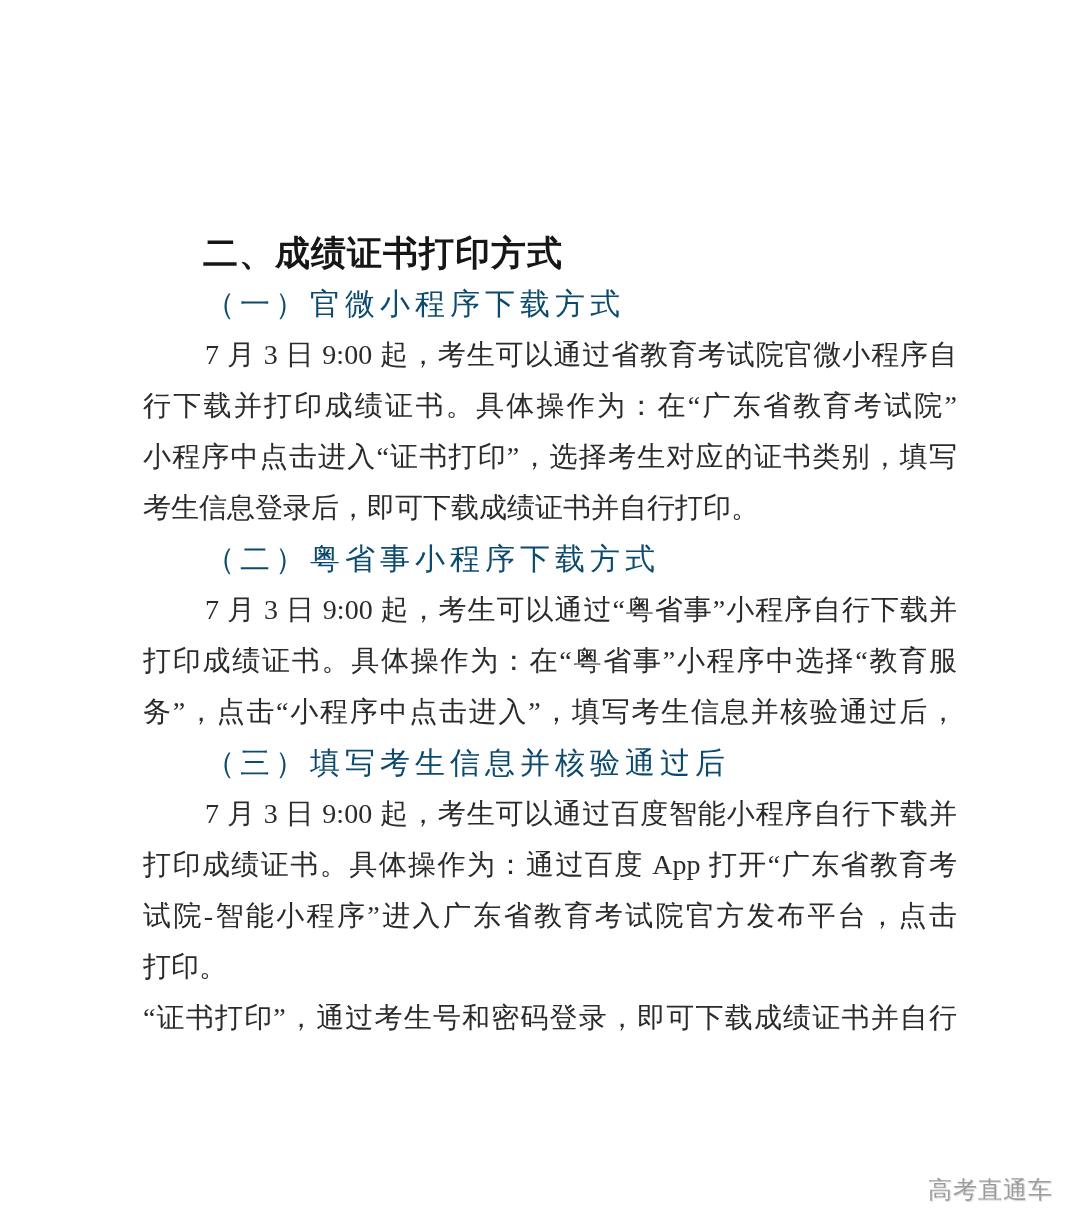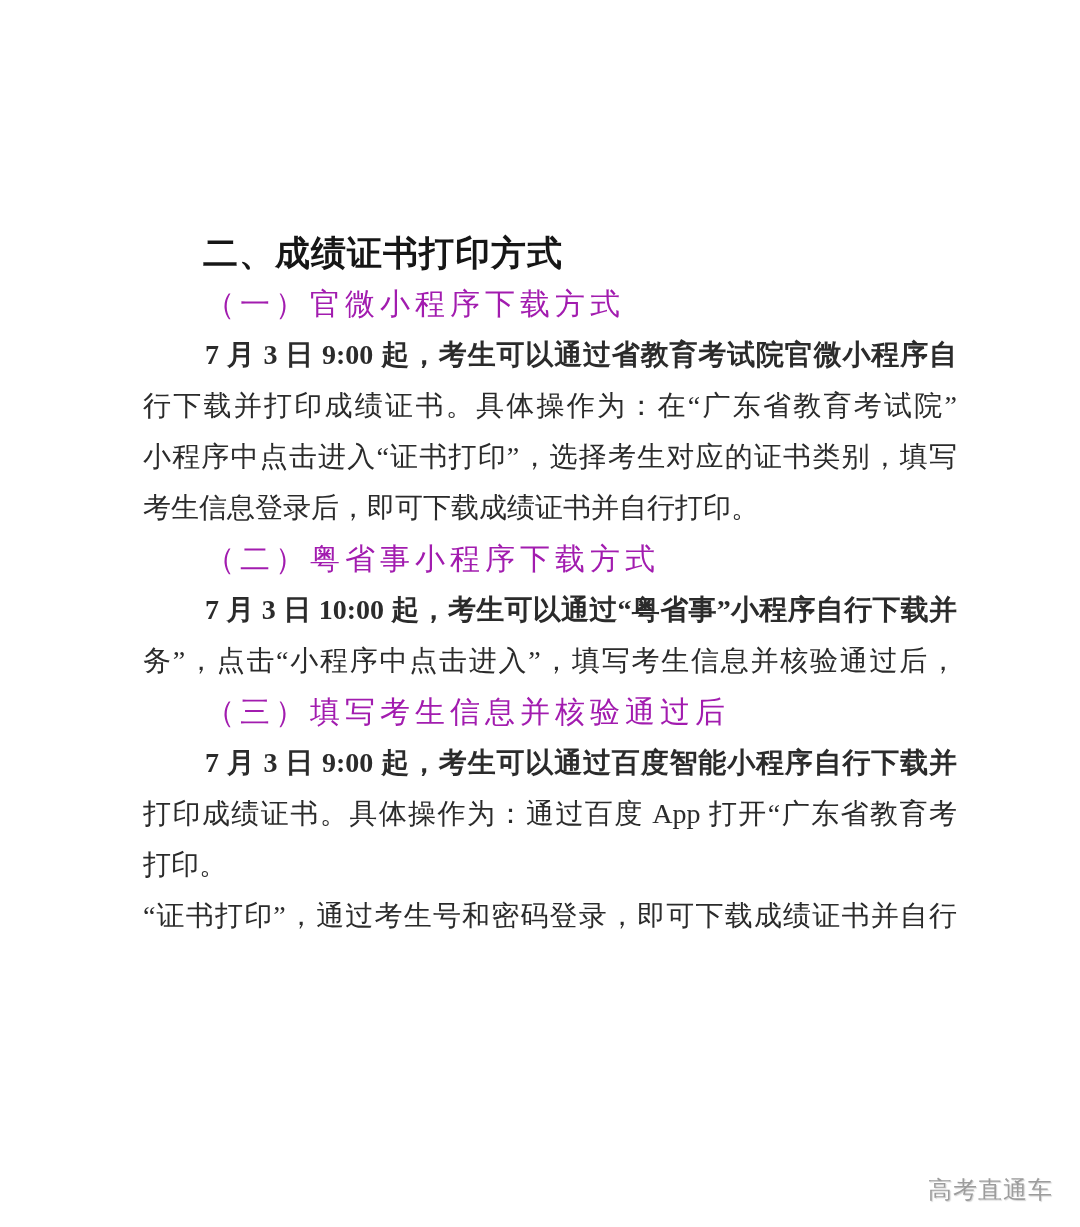--- a/index.html
+++ b/index.html
@@ -35,33 +35,32 @@
     text-align: left;
   }
   .stretch {
     
     text-align: justify;
     text-align-last: justify;
     text-justify: inter-character;
   }
   .indent {
     text-indent: 62px;
-    font-weight: bold;
   }
   .title {
     font-family: "Liberation Sans", "DejaVu Sans", sans-serif;
     font-weight: 700;
     font-size: 35px;
     color: #161616;
     text-indent: 60px;
     letter-spacing: 1px;
   }
   .subhead {
     font-size: 30px;
-    color: #a21caf;
+    color: #0c4a6e;
     letter-spacing: 5px;
     text-indent: 62px;
   }
   .watermark {
     position: absolute;
     right: 27px;
     bottom: 21px;
     font-family: "Liberation Sans", "DejaVu Sans", sans-serif;
     font-size: 24px;
     letter-spacing: 1px;
@@ -77,25 +76,27 @@
 
     <div class="line title">二、成绩证书打印方式</div>
 
     <div class="line subhead">（一）官微小程序下载方式</div>
     <div class="line body indent stretch">7 月 3 日 9:00 起，考生可以通过省教育考试院官微小程序自</div>
     <div class="line body stretch">行下载并打印成绩证书。具体操作为：在“广东省教育考试院”</div>
     <div class="line body stretch">小程序中点击进入“证书打印”，选择考生对应的证书类别，填写</div>
     <div class="line body">考生信息登录后，即可下载成绩证书并自行打印。</div>
 
     <div class="line subhead">（二）粤省事小程序下载方式</div>
-    <div class="line body indent stretch">7 月 3 日 10:00 起，考生可以通过“粤省事”小程序自行下载并</div>
+    <div class="line body indent stretch">7 月 3 日 9:00 起，考生可以通过“粤省事”小程序自行下载并</div>
+    <div class="line body stretch">打印成绩证书。具体操作为：在“粤省事”小程序中选择“教育服</div>
     <div class="line body stretch">务”，点击“小程序中点击进入”，填写考生信息并核验通过后，</div>
 
     <div class="line subhead">（三）填写考生信息并核验通过后</div>
     <div class="line body indent stretch">7 月 3 日 9:00 起，考生可以通过百度智能小程序自行下载并</div>
     <div class="line body stretch">打印成绩证书。具体操作为：通过百度 App 打开“广东省教育考</div>
+    <div class="line body stretch">试院-智能小程序”进入广东省教育考试院官方发布平台，点击</div>
     <div class="line body">打印。</div>
     <div class="line body stretch">“证书打印”，通过考生号和密码登录，即可下载成绩证书并自行</div>
 
   </div>
 
   <div class="watermark">高考直通车</div>
 </div>
 
 </body></html>

